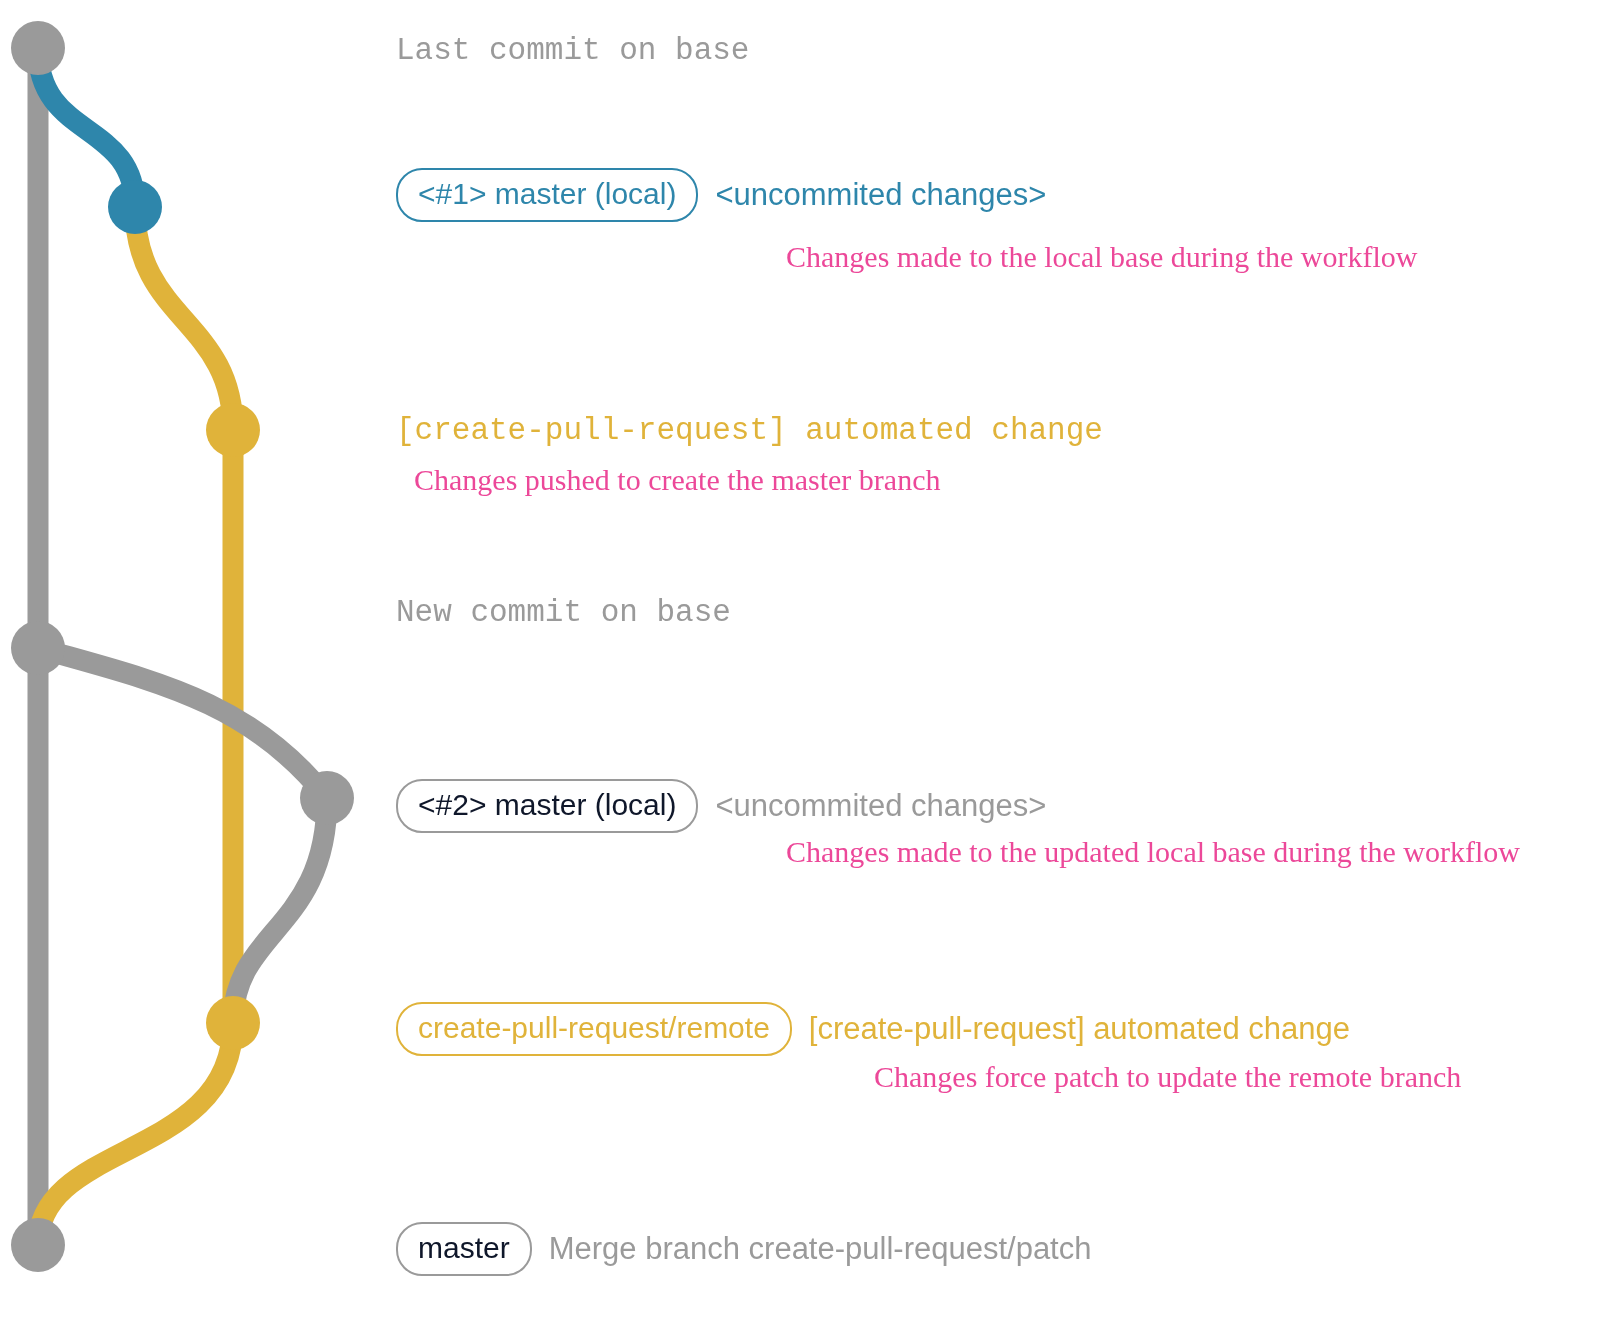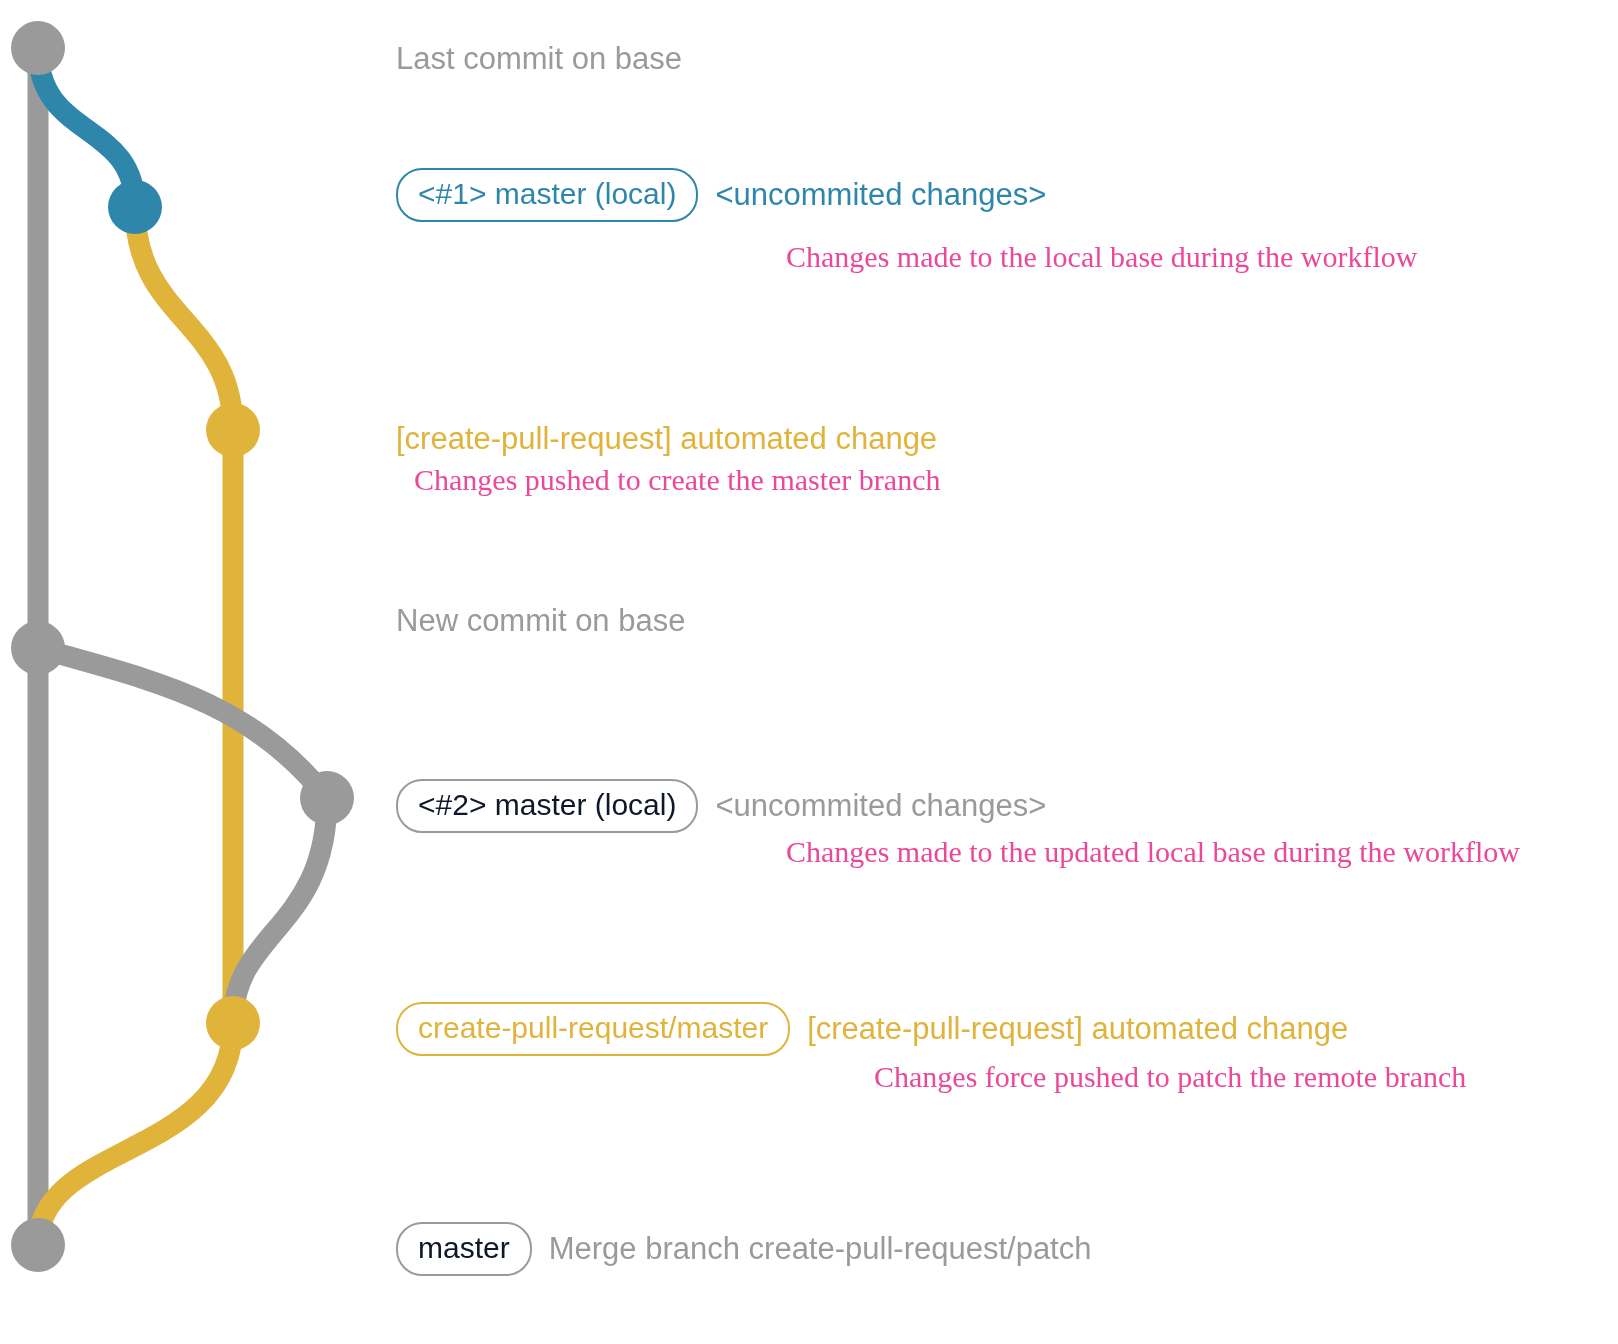--- a/index.html
+++ b/index.html
@@ -23,25 +23,24 @@
     left: 0;
     top: 0;
     width: 400px;
     height: 1344px;
   }
   .row {
     position: absolute;
     left: 396px;
   }
   .row-title {
-    font-family: Liberation Sans, sans-serif;
+    font-family: Liberation Mono, monospace;
     font-size: 31px;
     line-height: 38px;
     white-space: nowrap;
-    margin-top: 8px;
   }
   .title-grey { color: #9a9a9a; }
   .title-gold { color: #e0b33a; }
 
   .badge-line {
     display: flex;
     align-items: center;
     white-space: nowrap;
   }
   .badge {
@@ -131,25 +130,25 @@
   <div class="row" style="top:779px;">
     <div class="badge-line">
       <span class="badge grey">&lt;#2&gt; master (local)</span>
       <span class="badge-caption cap-grey">&lt;uncommited changes&gt;</span>
     </div>
   </div>
   <div class="desc" style="left:786px; top:835px;">Changes made to the updated local base during the workflow</div>
 
   <div class="row" style="top:1002px;">
     <div class="badge-line">
-      <span class="badge gold">create-pull-request/master</span>
+      <span class="badge gold">create-pull-request/remote</span>
       <span class="badge-caption cap-gold">[create-pull-request] automated change</span>
     </div>
   </div>
-  <div class="desc" style="left:874px; top:1060px;">Changes force pushed to patch the remote branch</div>
+  <div class="desc" style="left:874px; top:1060px;">Changes force patch to update the remote branch</div>
 
   <div class="row" style="top:1222px;">
     <div class="badge-line">
       <span class="badge grey">master</span>
       <span class="badge-caption cap-grey">Merge branch create-pull-request/patch</span>
     </div>
   </div>
 
 </div>
 

